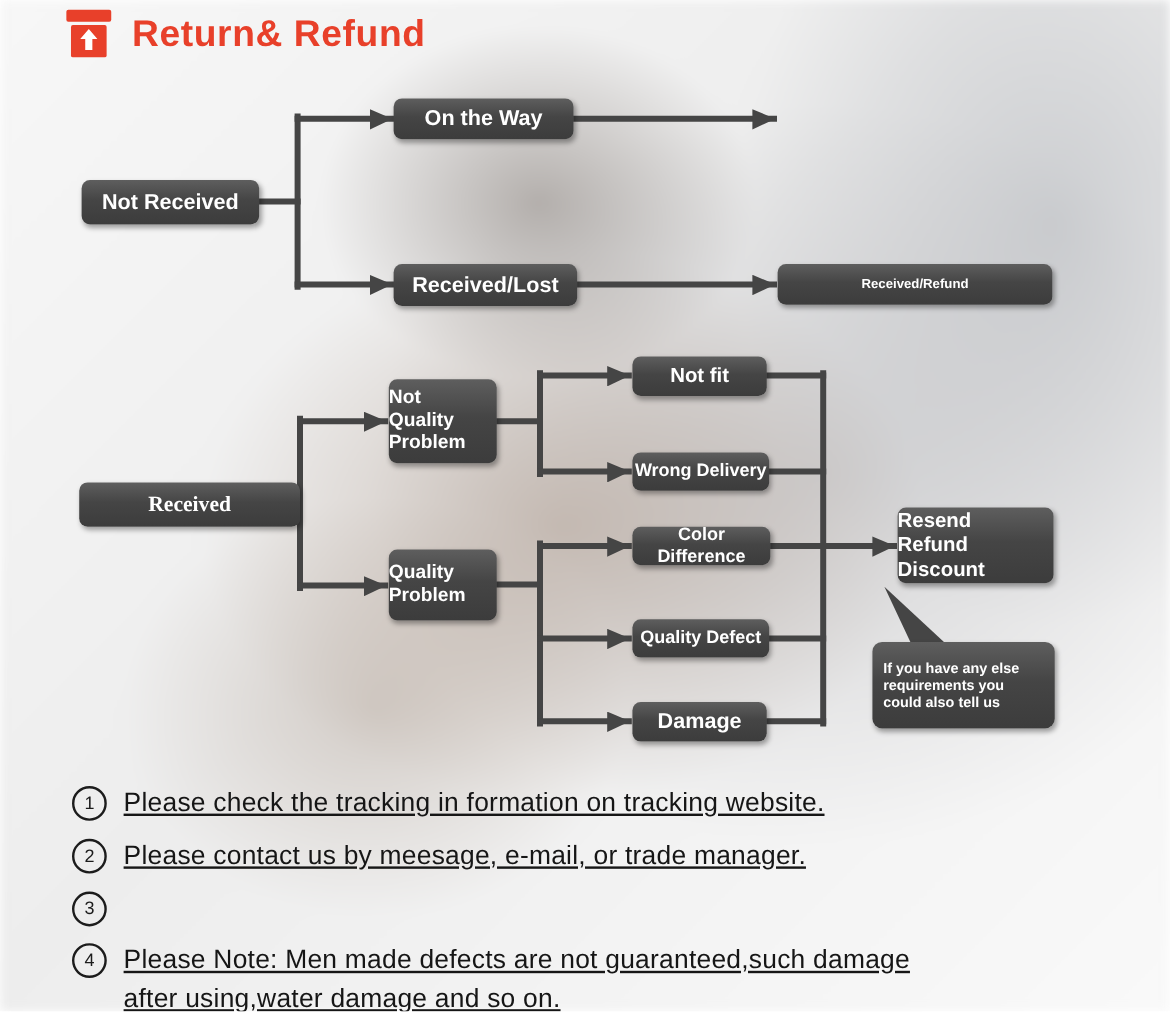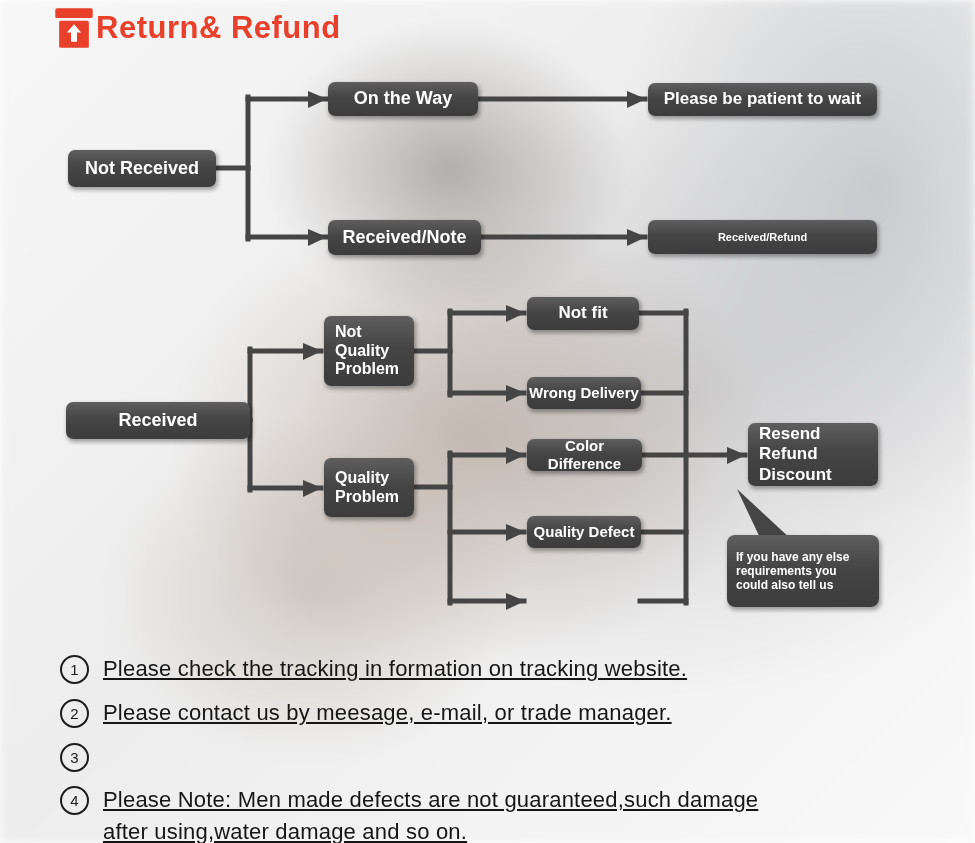--- a/index.html
+++ b/index.html
@@ -12,42 +12,42 @@
     position:absolute; inset:0; pointer-events:none;
     background:
       radial-gradient(ellipse 260px 210px at 46% 20%, rgba(82,70,62,0.38), transparent 70%),
       radial-gradient(ellipse 430px 330px at 48% 52%, rgba(142,112,90,0.36), transparent 70%),
       radial-gradient(ellipse 300px 250px at 32% 70%, rgba(152,132,115,0.32), transparent 70%),
       radial-gradient(ellipse 520px 430px at 70% 47%, rgba(168,168,172,0.42), transparent 72%),
       radial-gradient(ellipse 380px 480px at 90% 22%, rgba(118,124,134,0.30), transparent 70%),
       linear-gradient(135deg, #f7f7f7 0%, #ededed 45%, #f9f9f9 100%);
     filter: blur(4px);
   }
-  .header { position:absolute; left:52px; top:6px; display:flex; align-items:center; }
+  .header { position:absolute; left:52px; top:6px; display:flex; align-items:center; gap:14px; }
   .hicon { width:44px; height:44px; display:block; }
   .title {
     margin:0; font-size:31px; font-weight:bold; color:#e8402a; letter-spacing:0.5px;
   }
   
   .node {
     position:absolute; box-sizing:border-box;
     background:linear-gradient(180deg,#5e5e5e 0%,#454545 45%,#3c3c3c 100%);
     color:#ffffff; border-radius:7px;
     display:flex; align-items:center; justify-content:center; text-align:center;
     font-weight:bold; white-space:pre-line;
     box-shadow:1.5px 2.5px 4px rgba(0,0,0,0.35);
     line-height:1.18;
   }
-  .node.left { justify-content:flex-start; text-align:left; padding-left:11px; }
+  .node.left { justify-content:flex-start; text-align:left; }
   #n-not-received    { left:68px;  top:150px; width:148px; height:37px; font-size:18px; }
   #n-on-the-way      { left:328px; top:82px;  width:150px; height:34px; font-size:18px; }
   #n-be-patient      { left:648px; top:83px;  width:229px; height:33px; font-size:17px; }
   #n-received-lost   { left:328px; top:220px; width:153px; height:35px; font-size:18px; }
   #n-received-refund { left:648px; top:220px; width:229px; height:34px; font-size:11px; }
-  #n-received        { left:66px;  top:402px; width:184px; height:37px; font-size:18px; }
+  #n-received        { left:66px;  top:402px; width:184px; height:37px; font-size:18px;font-family:Liberation Serif, serif; }
   #n-not-quality     { left:324px; top:316px; width:90px;  height:70px; font-size:16px; }
   #n-quality         { left:324px; top:458px; width:90px;  height:59px; font-size:16px; }
   #n-not-fit         { left:527px; top:297px; width:112px; height:33px; font-size:17px; }
   #n-wrong-delivery  { left:527px; top:377px; width:114px; height:32px; font-size:15px; }
   #n-color-diff      { left:527px; top:439px; width:115px; height:32px; font-size:15px; }
   #n-quality-defect  { left:527px; top:516px; width:114px; height:32px; font-size:15px;text-align:center; }
   #n-damage          { left:527px; top:585px; width:112px; height:33px; font-size:18px; }
   #n-resolution      { left:748px; top:423px; width:130px; height:63px; font-size:17px; }
   #n-bubble          { left:727px; top:535px; width:152px; height:72px; font-size:12px;
                        padding:6px 9px; border-radius:8px; font-weight:bold; }
@@ -122,33 +122,33 @@
       <line x1="640" y1="601" x2="686" y2="601"></line>
       <line x1="686" y1="311" x2="686" y2="603"></line>
       <line x1="686" y1="455" x2="745" y2="455" marker-end="url(#arr)"></line>
     </g>
 
     <polygon points="737,489 761,540 792,540" fill="#454545"></polygon>
   </svg>
 
   <div class="node" id="n-not-received">Not Received</div>
   <div class="node" id="n-on-the-way">On the Way</div>
-  <div class="node" id="n-be-patient">Please be patient to wait</div>
-  <div class="node" id="n-received-lost">Received/Note</div>
+  <div class="node" id="n-received-lost">Received/Lost</div>
   <div class="node" id="n-received-refund">Received/Refund</div>
   <div class="node" id="n-received">Received</div>
   <div class="node left" id="n-not-quality">Not
 Quality
 Problem</div>
   <div class="node left" id="n-quality">Quality
 Problem</div>
   <div class="node" id="n-wrong-delivery">Wrong Delivery</div>
   <div class="node" id="n-not-fit">Not fit</div>
   <div class="node" id="n-color-diff">Color Difference</div>
   <div class="node" id="n-quality-defect">Quality Defect</div>
+  <div class="node" id="n-damage">Damage</div>
   <div class="node left" id="n-resolution">Resend
 Refund
 Discount</div>
   <div class="node left" id="n-bubble">If you have any else
 requirements you
 could also tell us</div>
 
   <div class="notes">
     <div class="note">
       <span class="note-num">1</span>

